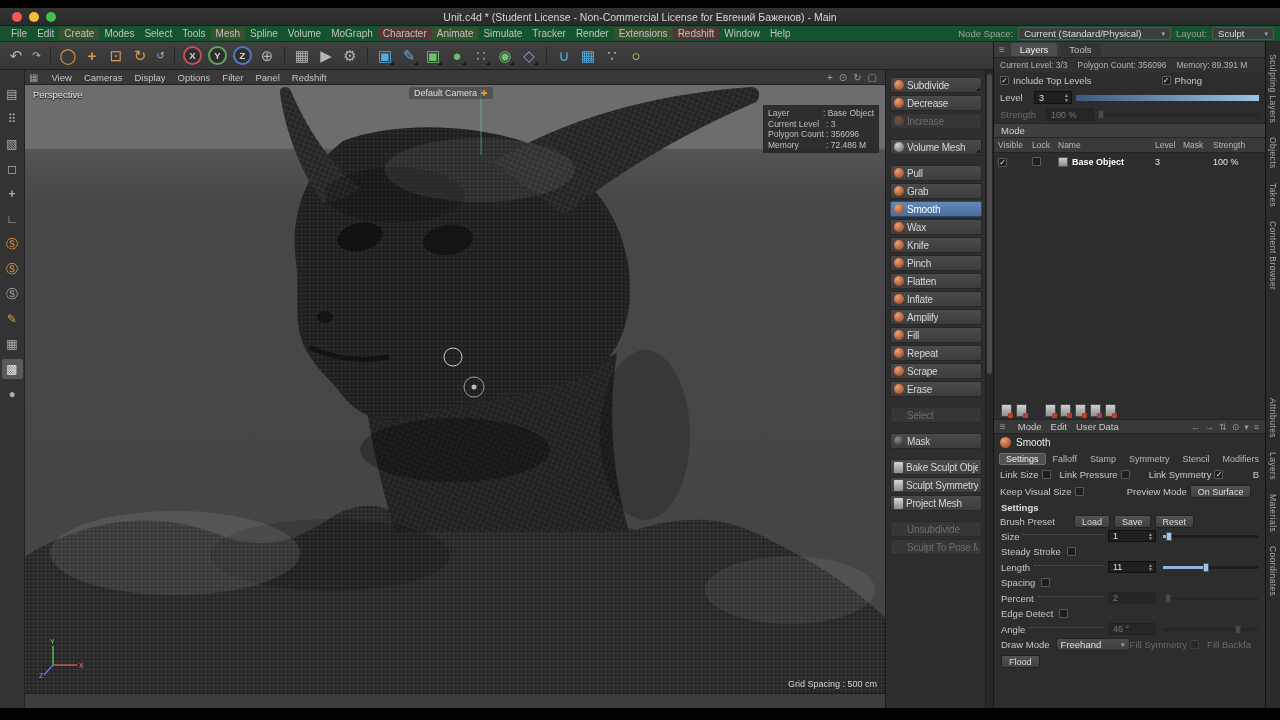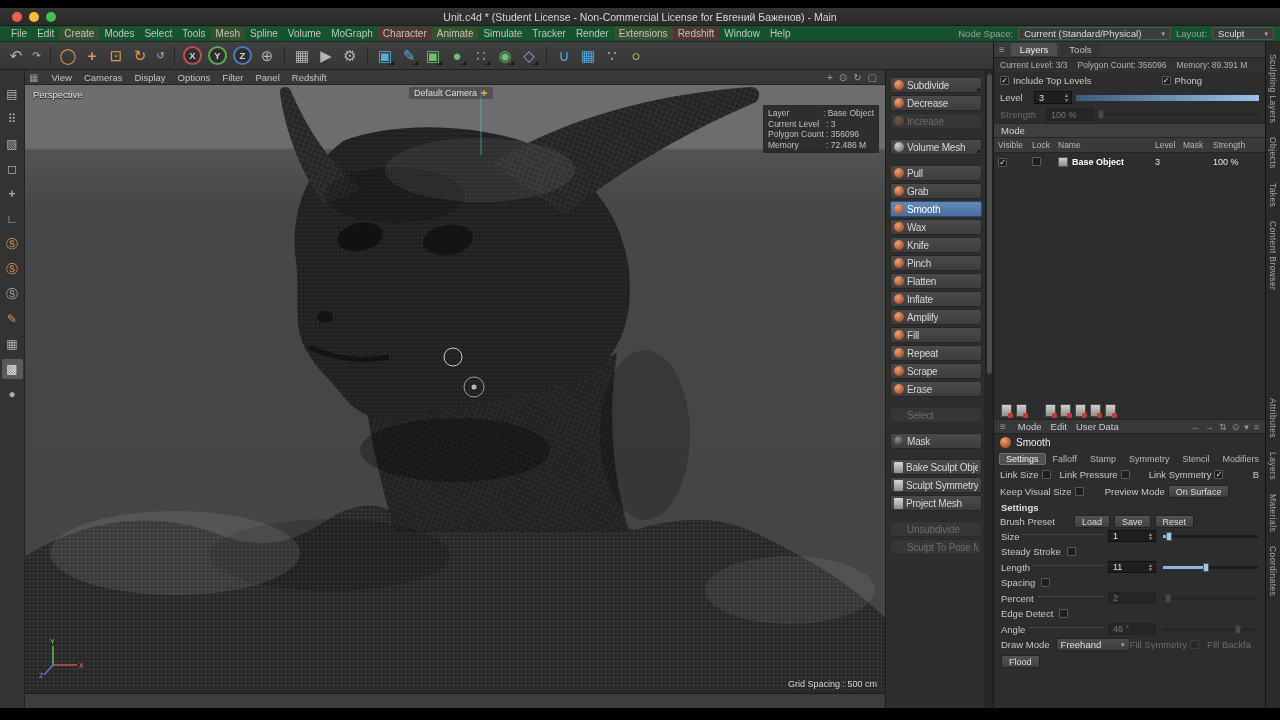--- a/index.html
+++ b/index.html
@@ -627,21 +627,21 @@
         <span style="margin-left:6px">Link Pressure</span>
         <span class="cb"></span>
         <span style="margin-left:16px">Link Symmetry</span>
         <span class="cb on"></span>
         <span style="margin-left:auto">B</span>
       </div>
 
       <div class="rp-row" style="gap:3px">
         <span>Keep Visual Size</span>
         <span class="cb"></span>
-        <span style="margin-left:18px">Preview Mode</span>
+        <span style="margin-left:40px">Preview Mode</span>
         <span class="btn">On Surface</span>
       </div>
 
       <div class="settings-head">Settings</div>
 
       <div class="rp-row" style="height:15px">
         <span style="width:70px">Brush Preset</span>
         <span class="btn">Load</span>
         <span class="btn">Save</span>
         <span class="btn">Reset</span>

